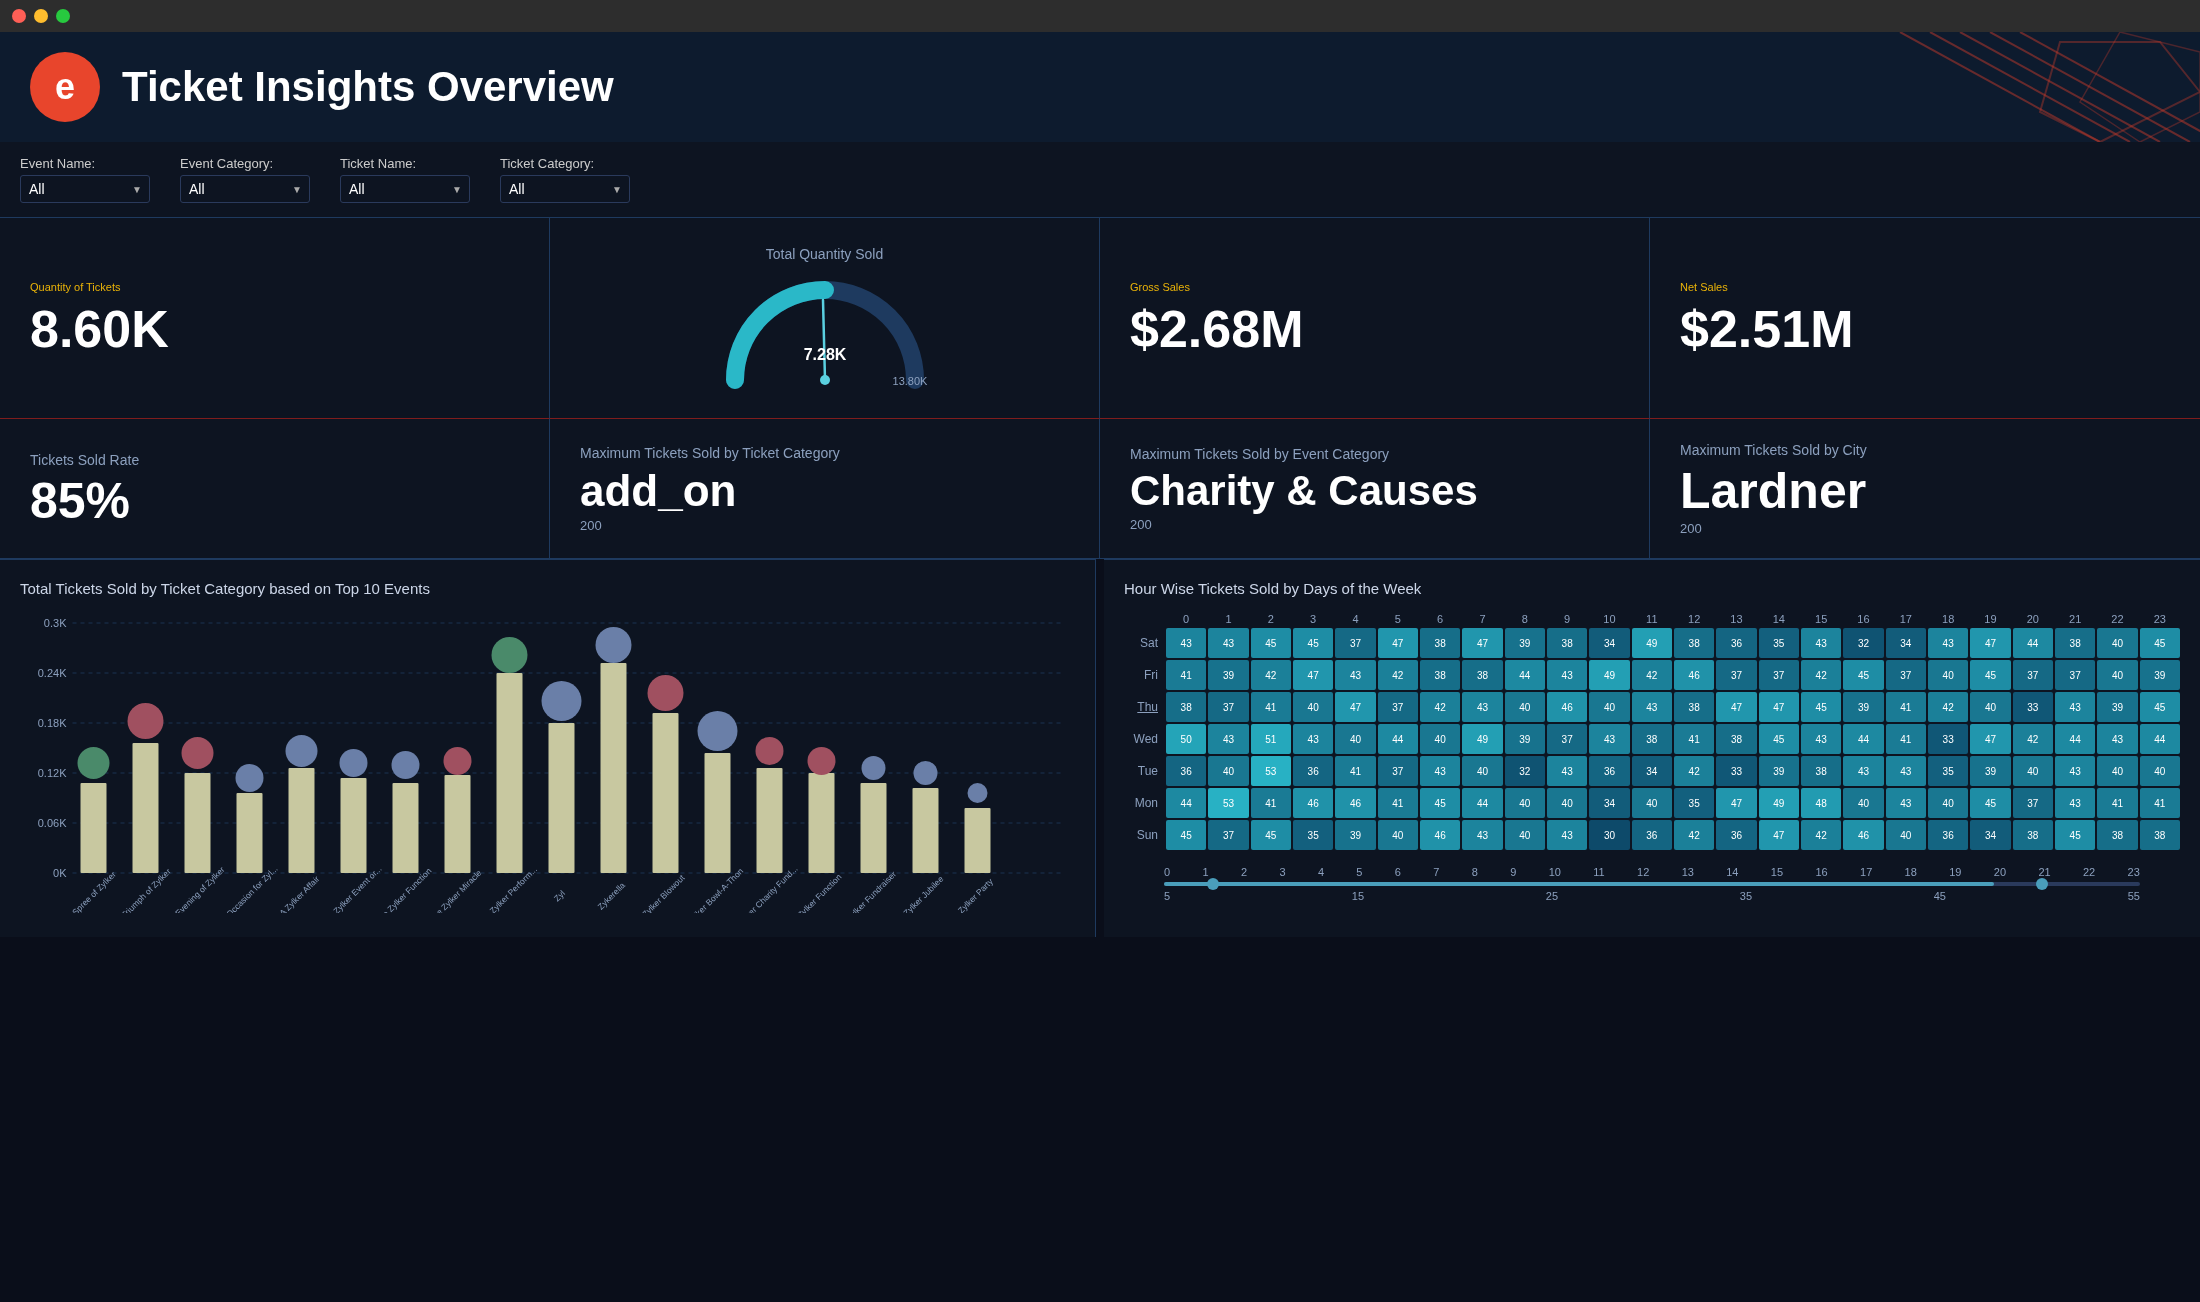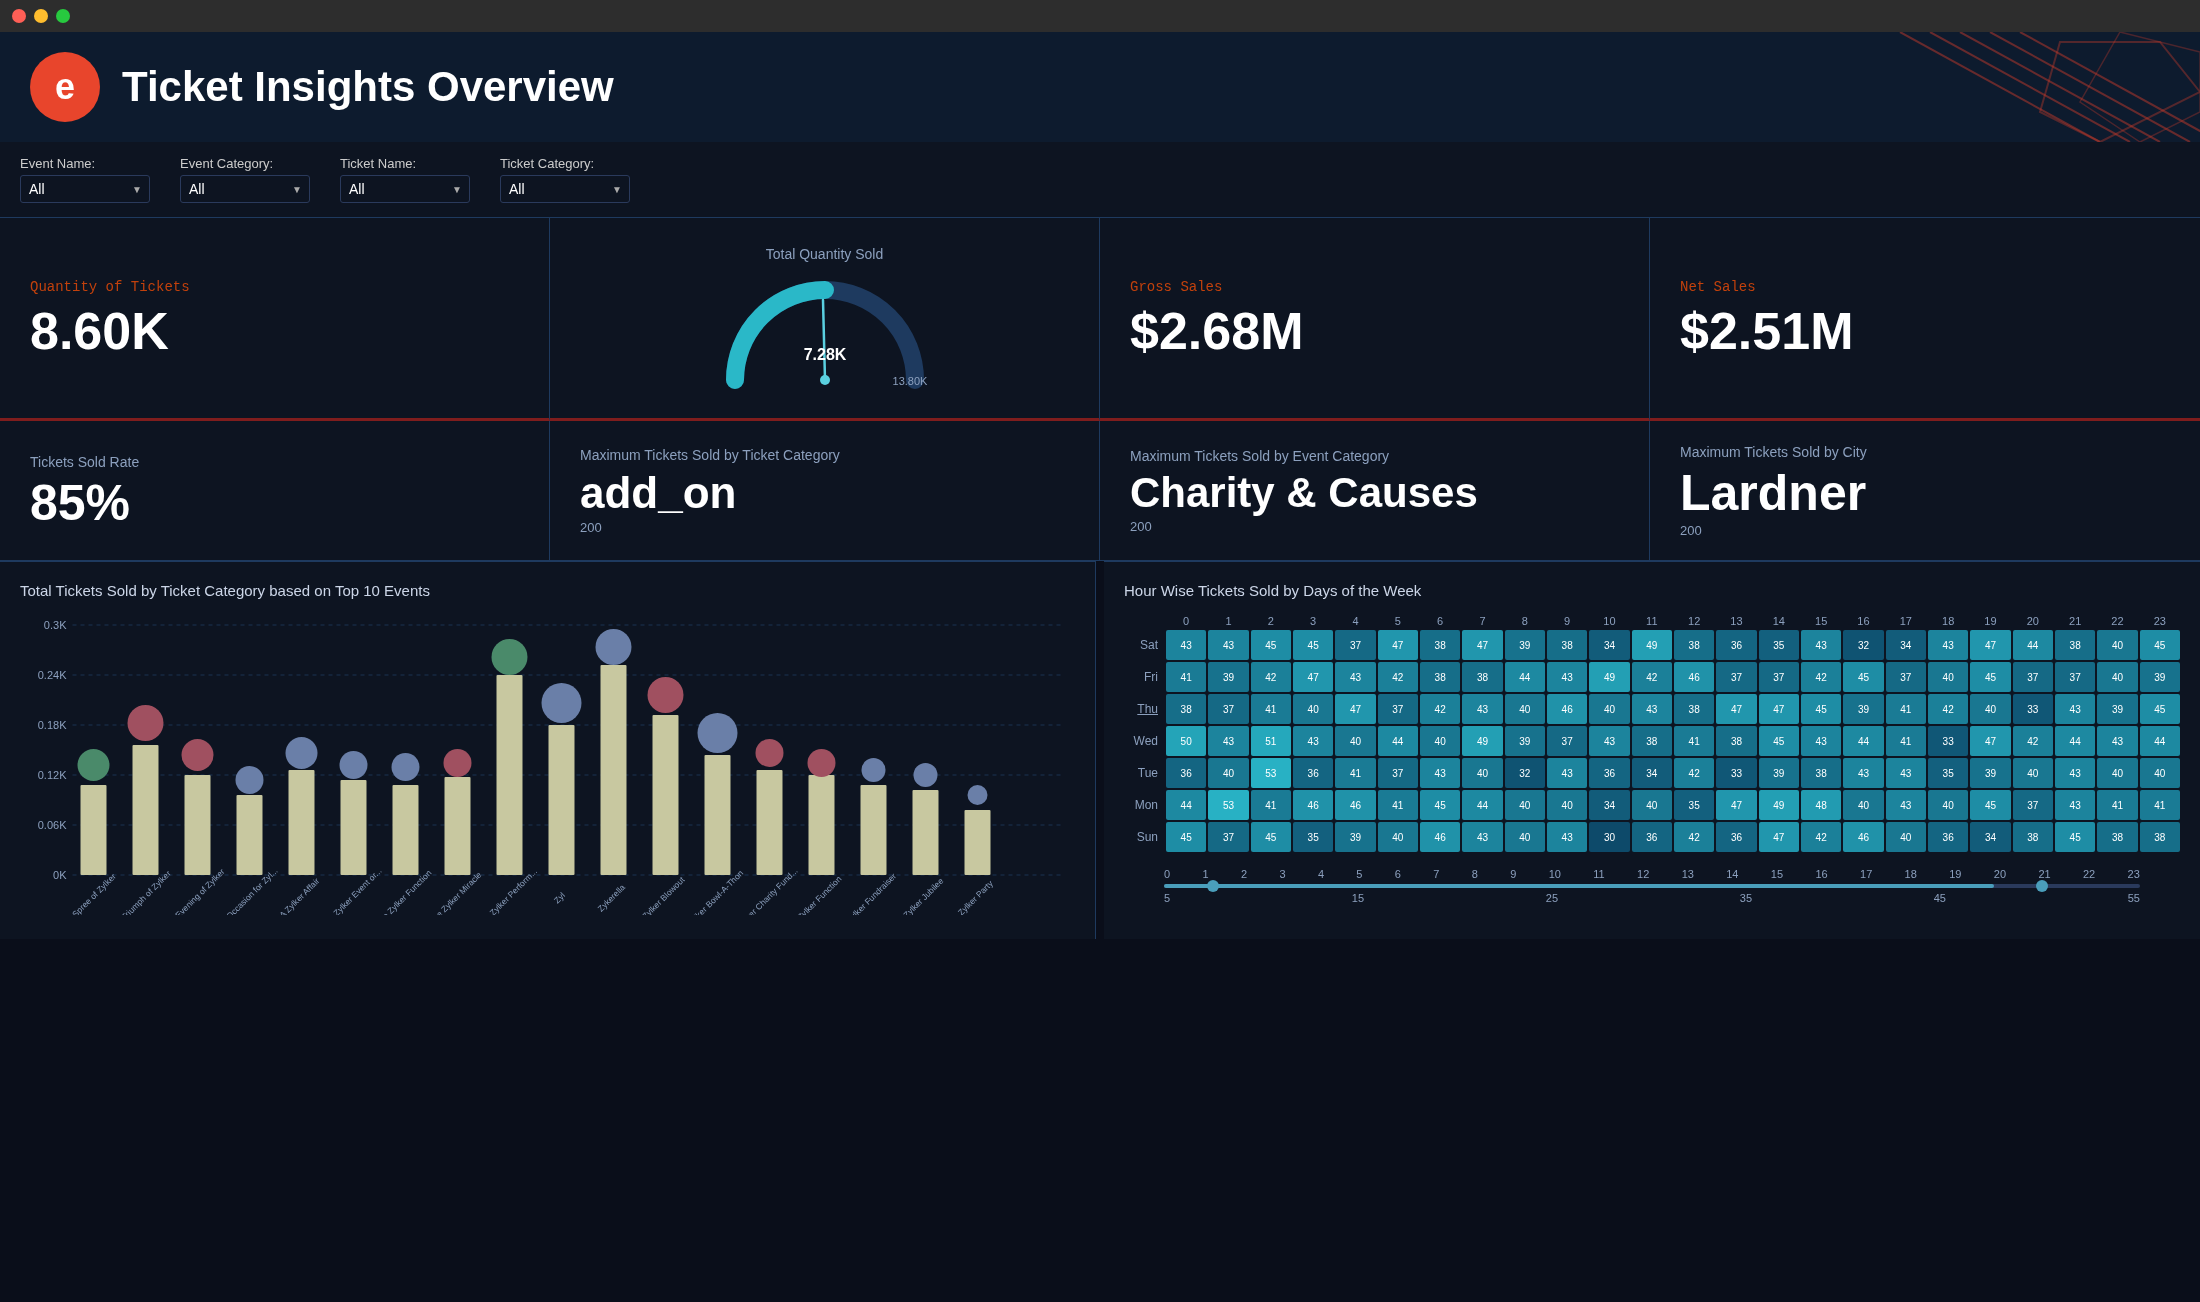--- a/index.html
+++ b/index.html
@@ -98,30 +98,30 @@
 
     
     .kpi-row {
       display: grid;
       grid-template-columns: 1fr 1fr 1fr 1fr;
       border-top: 1px solid #1e3a5f;
     }
     .kpi-card {
       background: #0d1421;
       border-right: 1px solid #1e3a5f;
-      border-bottom: 3px solid #7f1d1d;
+      border-bottom: 1px solid #7f1d1d;
       padding: 28px 30px;
       display: flex;
       flex-direction: column;
       align-items: flex-start;
       justify-content: center;
       min-height: 150px;
     }
     .kpi-card:last-child { border-right: none; }
-    .kpi-label { font-size: 14px; color: #c2410c; margin-bottom: 10px; font-family: Liberation Mono, monospace; }
+    .kpi-label { font-size: 11px; color: #eab308; margin-bottom: 10px; }
     .kpi-value { font-size: 52px; font-weight: 700; color: #fff; line-height: 1; }
 
     
     .kpi-card-gauge {
       align-items: center;
     }
     .gauge-label-top { font-size: 14px; color: #8ca0be; margin-bottom: 8px; }
 
     
     .kpi-row2 {

